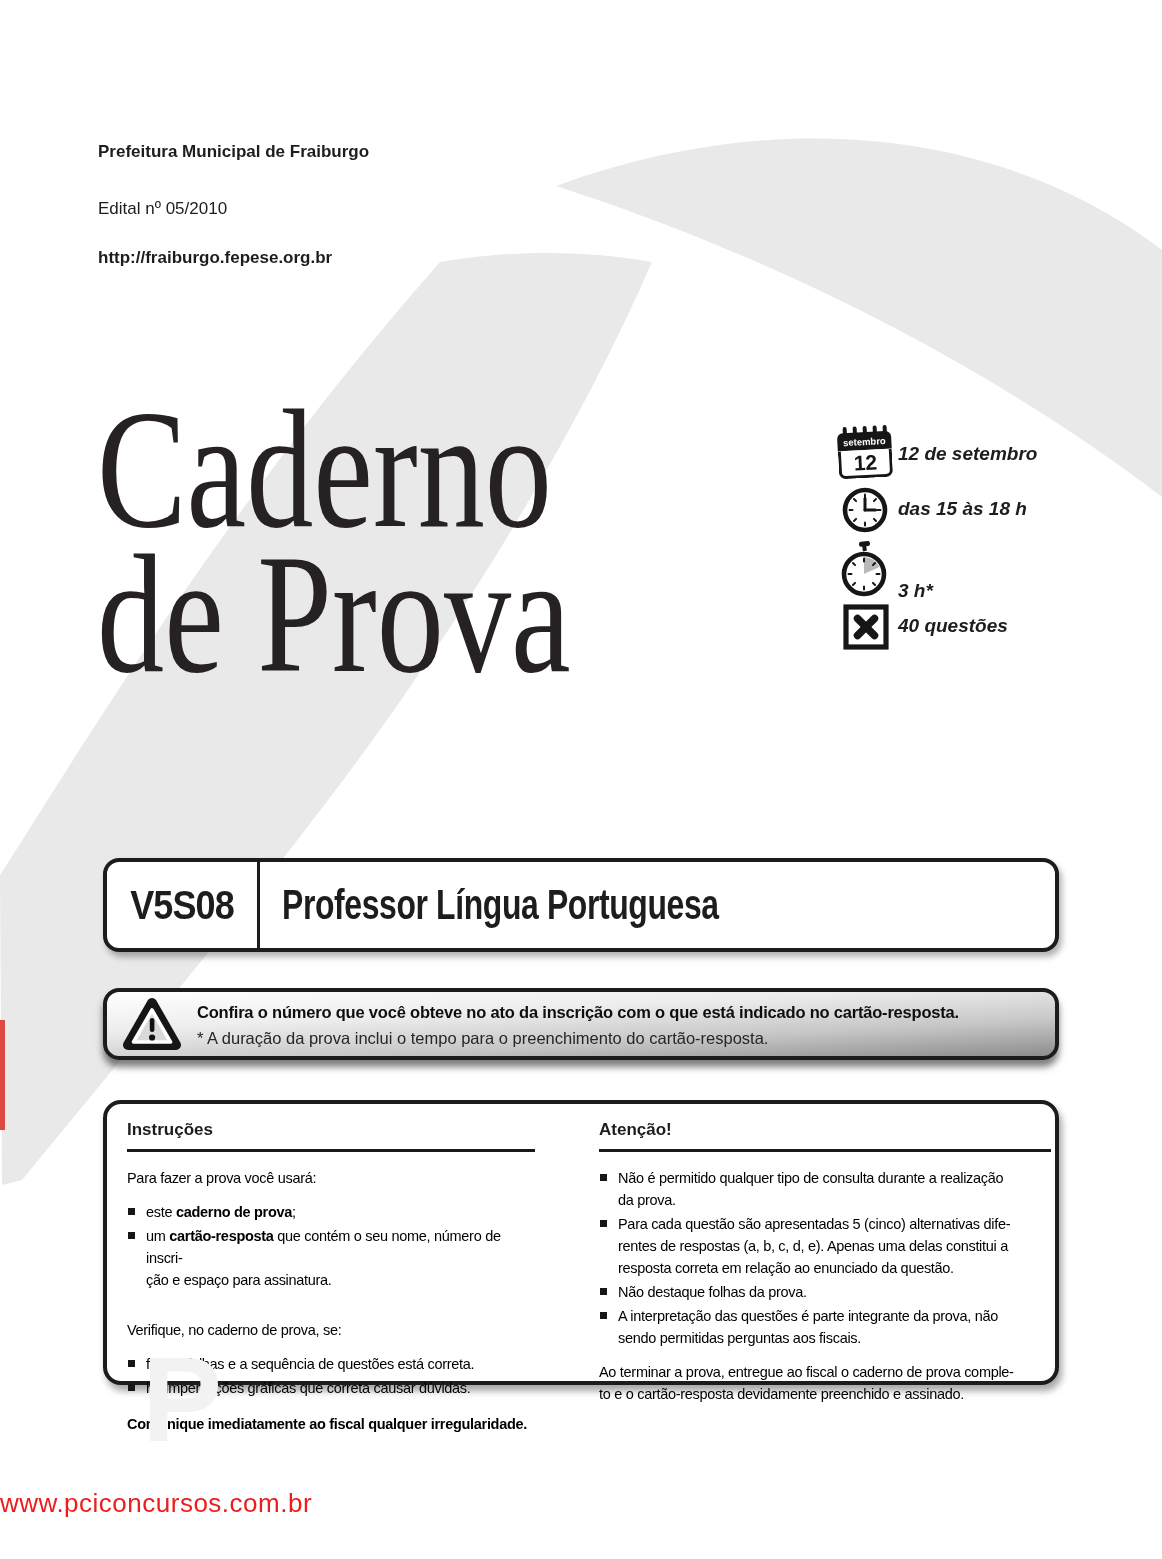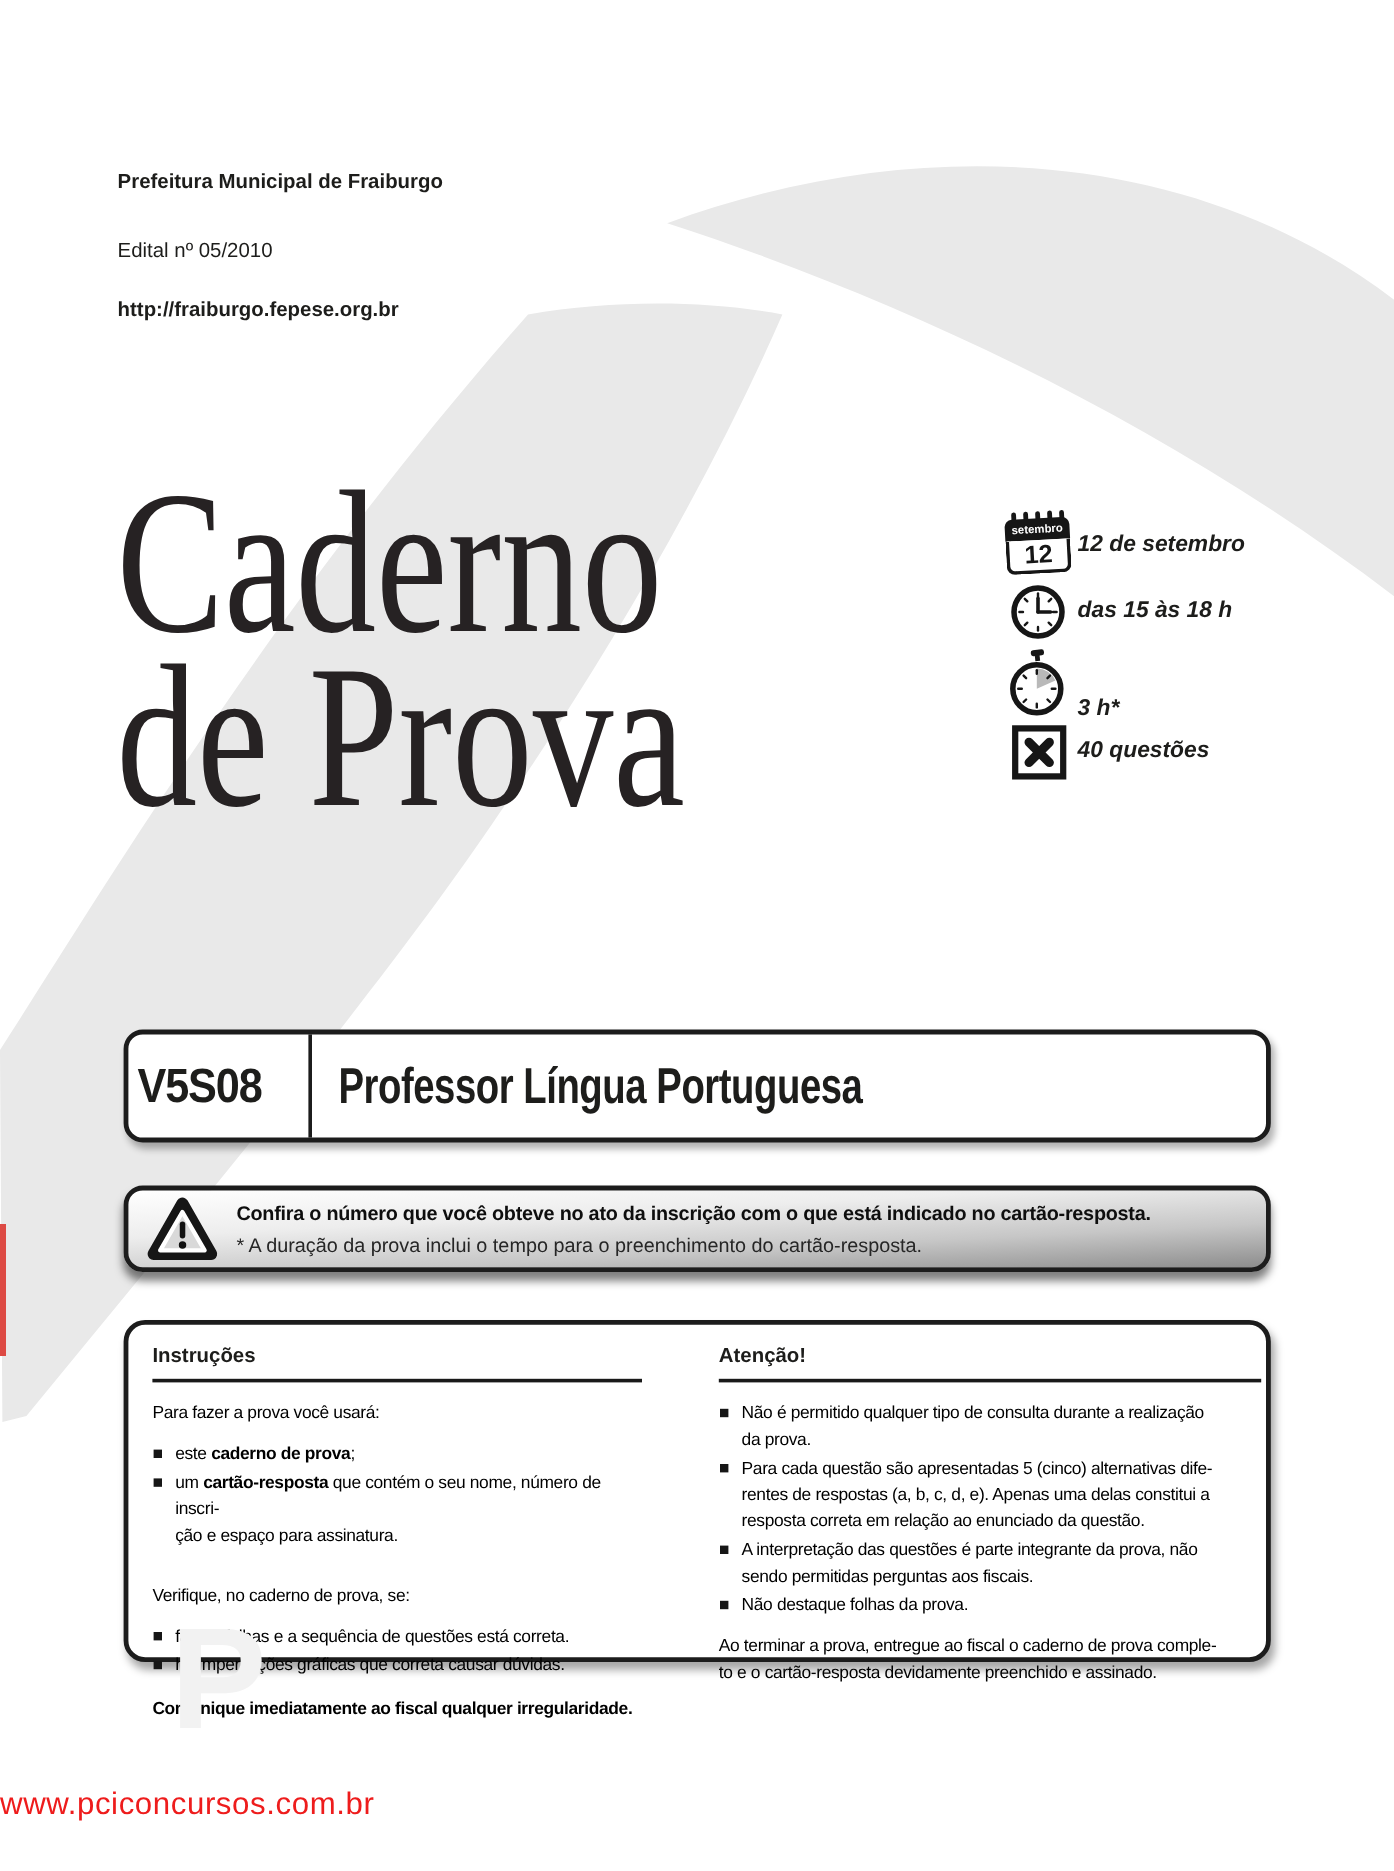--- a/index.html
+++ b/index.html
@@ -36,21 +36,21 @@
     border-radius:6px 6px 0 0;color:#fff;font-size:9.5px;font-weight:bold;text-align:center;line-height:19px;}
   .cal .cal-body{position:absolute;left:0;top:24px;width:48px;height:25px;background:#fff;
     border:3px solid #161616;border-top:none;border-radius:0 0 7px 7px;
     font-size:21px;font-weight:bold;text-align:center;line-height:25px;color:#161616;}
 
   
   .round-box{position:absolute;left:103px;width:948px;background:#fff;
     border:4px solid #1c1c1c;border-radius:16px;}
   #exam-box{top:858px;height:86px;box-shadow:3px 5px 6px rgba(0,0,0,.30);}
   #exam-code-cell{position:absolute;left:0;top:0;width:150px;height:86px;border-right:3px solid #1c1c1c;
-    text-align:left;}
+    text-align:center;}
   #exam-code-cell span{display:block;font-size:40px;font-weight:bold;line-height:86px;
     transform:scaleX(.9);letter-spacing:-1px;}
   #exam-name{position:absolute;left:175px;top:0;height:86px;font-size:42px;font-weight:bold;
     line-height:86px;white-space:nowrap;transform:scaleX(.76);transform-origin:0 50%;letter-spacing:-0.5px;}
 
   #warn-box{top:988px;height:64px;box-shadow:0 7px 7px rgba(0,0,0,.5);
     background:linear-gradient(177deg,#ffffff 0%,#ededed 35%,#c6c6c6 68%,#8d8d8d 100%);}
   #warn-tri{position:absolute;left:14px;top:4px;}
   .warn-headline{position:absolute;left:90px;top:11px;font-size:16.5px;font-weight:bold;
     letter-spacing:-0.2px;white-space:nowrap;color:#0e0e0e;}
@@ -222,25 +222,25 @@
         <div class="li">
           <span class="sq"></span>
           <span>Não é permitido qualquer tipo de consulta durante a realização<br>da prova.</span>
         </div>
         <div class="li">
           <span class="sq"></span>
           <span>Para cada questão são apresentadas 5 (cinco) alternativas dife-<br>rentes de respostas (a, b, c, d, e). Apenas uma delas constitui a<br>resposta correta em relação ao enunciado da questão.</span>
         </div>
         <div class="li">
           <span class="sq"></span>
+          <span>Não destaque folhas da prova.</span>
+        </div>
+        <div class="li">
+          <span class="sq"></span>
           <span>A interpretação das questões é parte integrante da prova, não<br>sendo permitidas perguntas aos fiscais.</span>
-        </div>
-        <div class="li">
-          <span class="sq"></span>
-          <span>Não destaque folhas da prova.</span>
         </div>
         <div class="closing-right">Ao terminar a prova, entregue ao fiscal o caderno de prova comple-<br>to e o cartão-resposta devidamente preenchido e assinado.</div>
       </div>
     </div>
   </div>
 
   <div class="content" id="footer-url">www.pciconcursos.com.br</div>
 
 </div>
 

